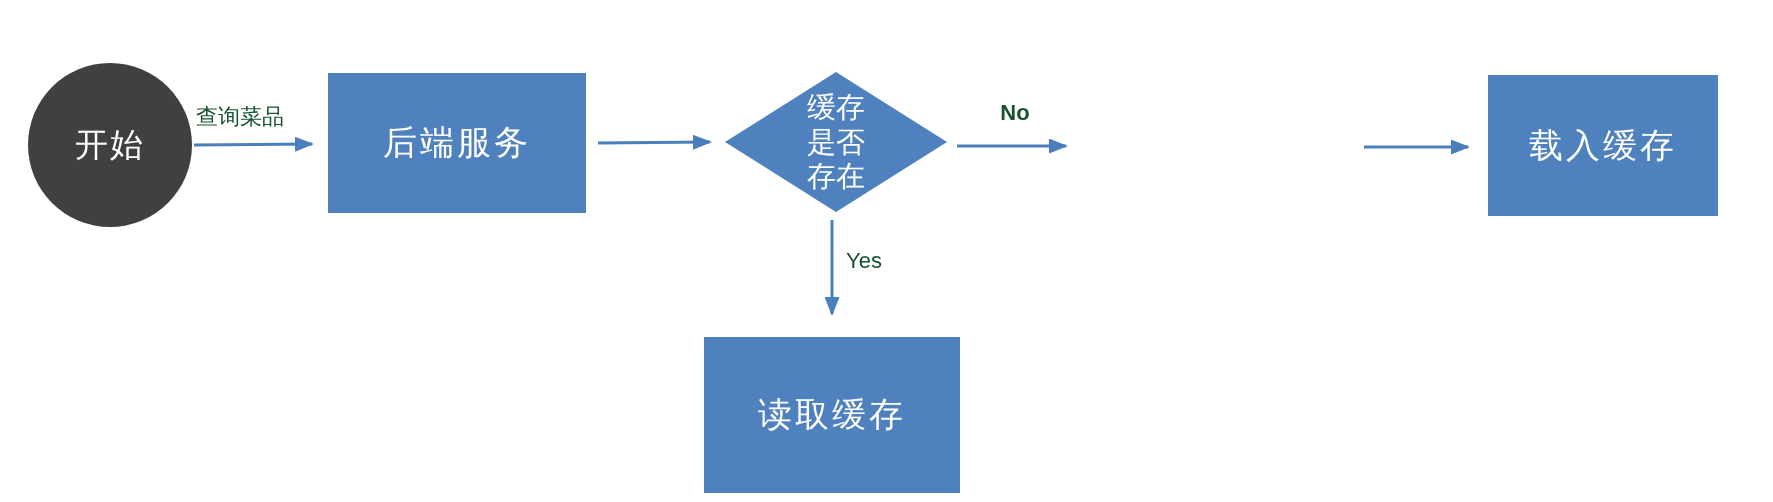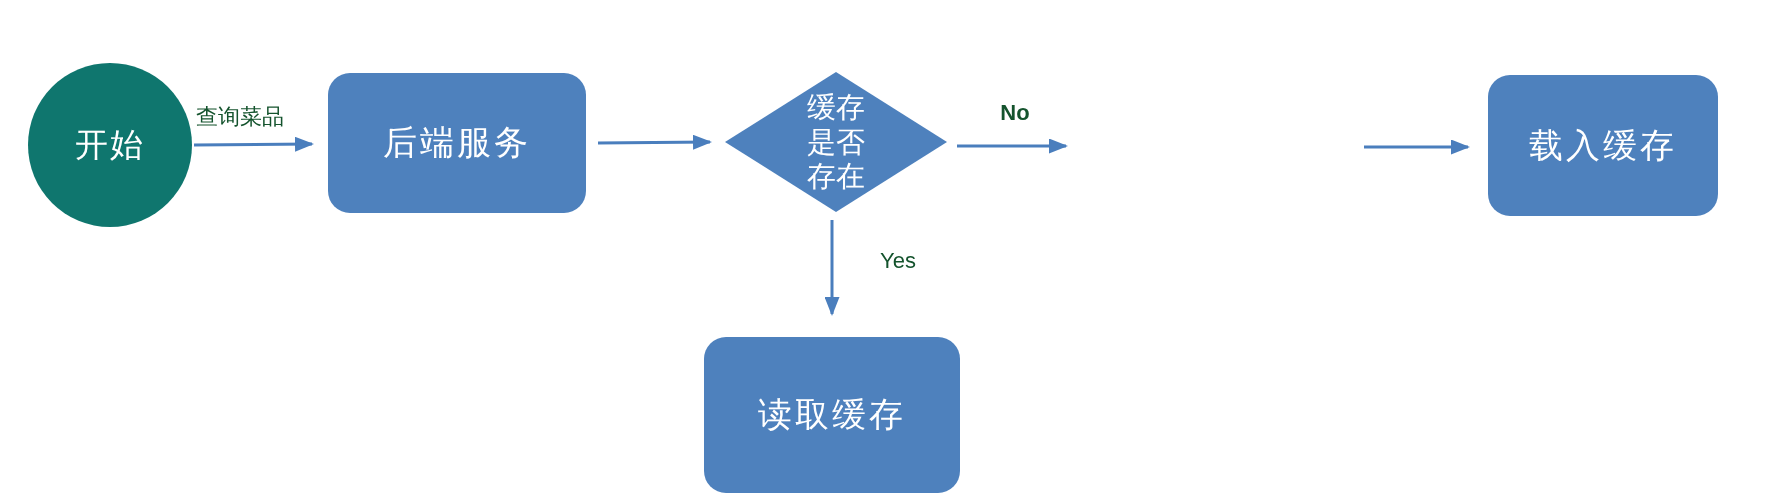--- a/index.html
+++ b/index.html
@@ -25,21 +25,20 @@
     box-sizing: border-box;
   }
   .node.circle {
     border-radius: 50%;
     font-size: 33px;
     letter-spacing: 2px;
   }
   .node.rect {
     font-size: 34px;
     letter-spacing: 3px;
-    border-radius: 22px;
   }
   .node.diamond {
     clip-path: polygon(50% 0, 100% 50%, 50% 100%, 0 50%);
     font-size: 29px;
     line-height: 1.2;
   }
   .diamond-lines {
     display: flex;
     flex-direction: column;
     align-items: center;
@@ -61,21 +60,21 @@
   
   #node-start       { left: 28px;   top: 63px;  width: 164px; height: 164px; }
   #node-backend     { left: 328px;  top: 73px;  width: 258px; height: 140px; }
   #node-cache-check { left: 725px;  top: 72px;  width: 222px; height: 140px; }
   #node-query-db    { left: 1083px; top: 76px;  width: 257px; height: 138px; }
   #node-load-cache  { left: 1488px; top: 75px;  width: 230px; height: 141px; }
   #node-read-cache  { left: 704px;  top: 337px; width: 256px; height: 156px; }
 
   #label-query-dish { left: 184px;  top: 102px; width: 112px; }
   #label-no         { left: 970px;  top: 100px; width: 90px; font-weight: bold;  }
-  #label-yes        { left: 846px;  top: 248px; width: 70px; text-align: right; }
+  #label-yes        { left: 846px;  top: 248px; width: 70px; text-align: left; }
 </style>
 </head>
 <body>
 
 <div class="canvas">
 
   <svg class="edges" width="1773" height="502">
     <defs>
       <marker id="ah" markerUnits="userSpaceOnUse" markerWidth="19" markerHeight="15" refX="17" refY="7.5" orient="auto">
         <path d="M0,0 L19,7.5 L0,15 Z" fill="#4a7ebd"></path>
@@ -83,21 +82,21 @@
     </defs>
     <g stroke="#4a7ebd" stroke-width="3" fill="none">
       <path d="M194,145 L312,144" marker-end="url(#ah)"></path>
       <path d="M598,143 L710,142" marker-end="url(#ah)"></path>
       <path d="M957,146 L1066,146" marker-end="url(#ah)"></path>
       <path d="M1364,147 L1468,147" marker-end="url(#ah)"></path>
       <path d="M832,220 L832,314" marker-end="url(#ah)"></path>
     </g>
   </svg>
 
-  <div class="node circle" id="node-start" style="background:#0f766e">
+  <div class="node circle" id="node-start" style="background:#404040">
     <span>开始</span>
   </div>
 
   <div class="node rect" id="node-backend" style="background:#4e81bd">
     <span>后端服务</span>
   </div>
 
   <div class="node diamond" id="node-cache-check" style="background:#4e81bd">
     <span class="diamond-lines">
       <span>缓存</span>

